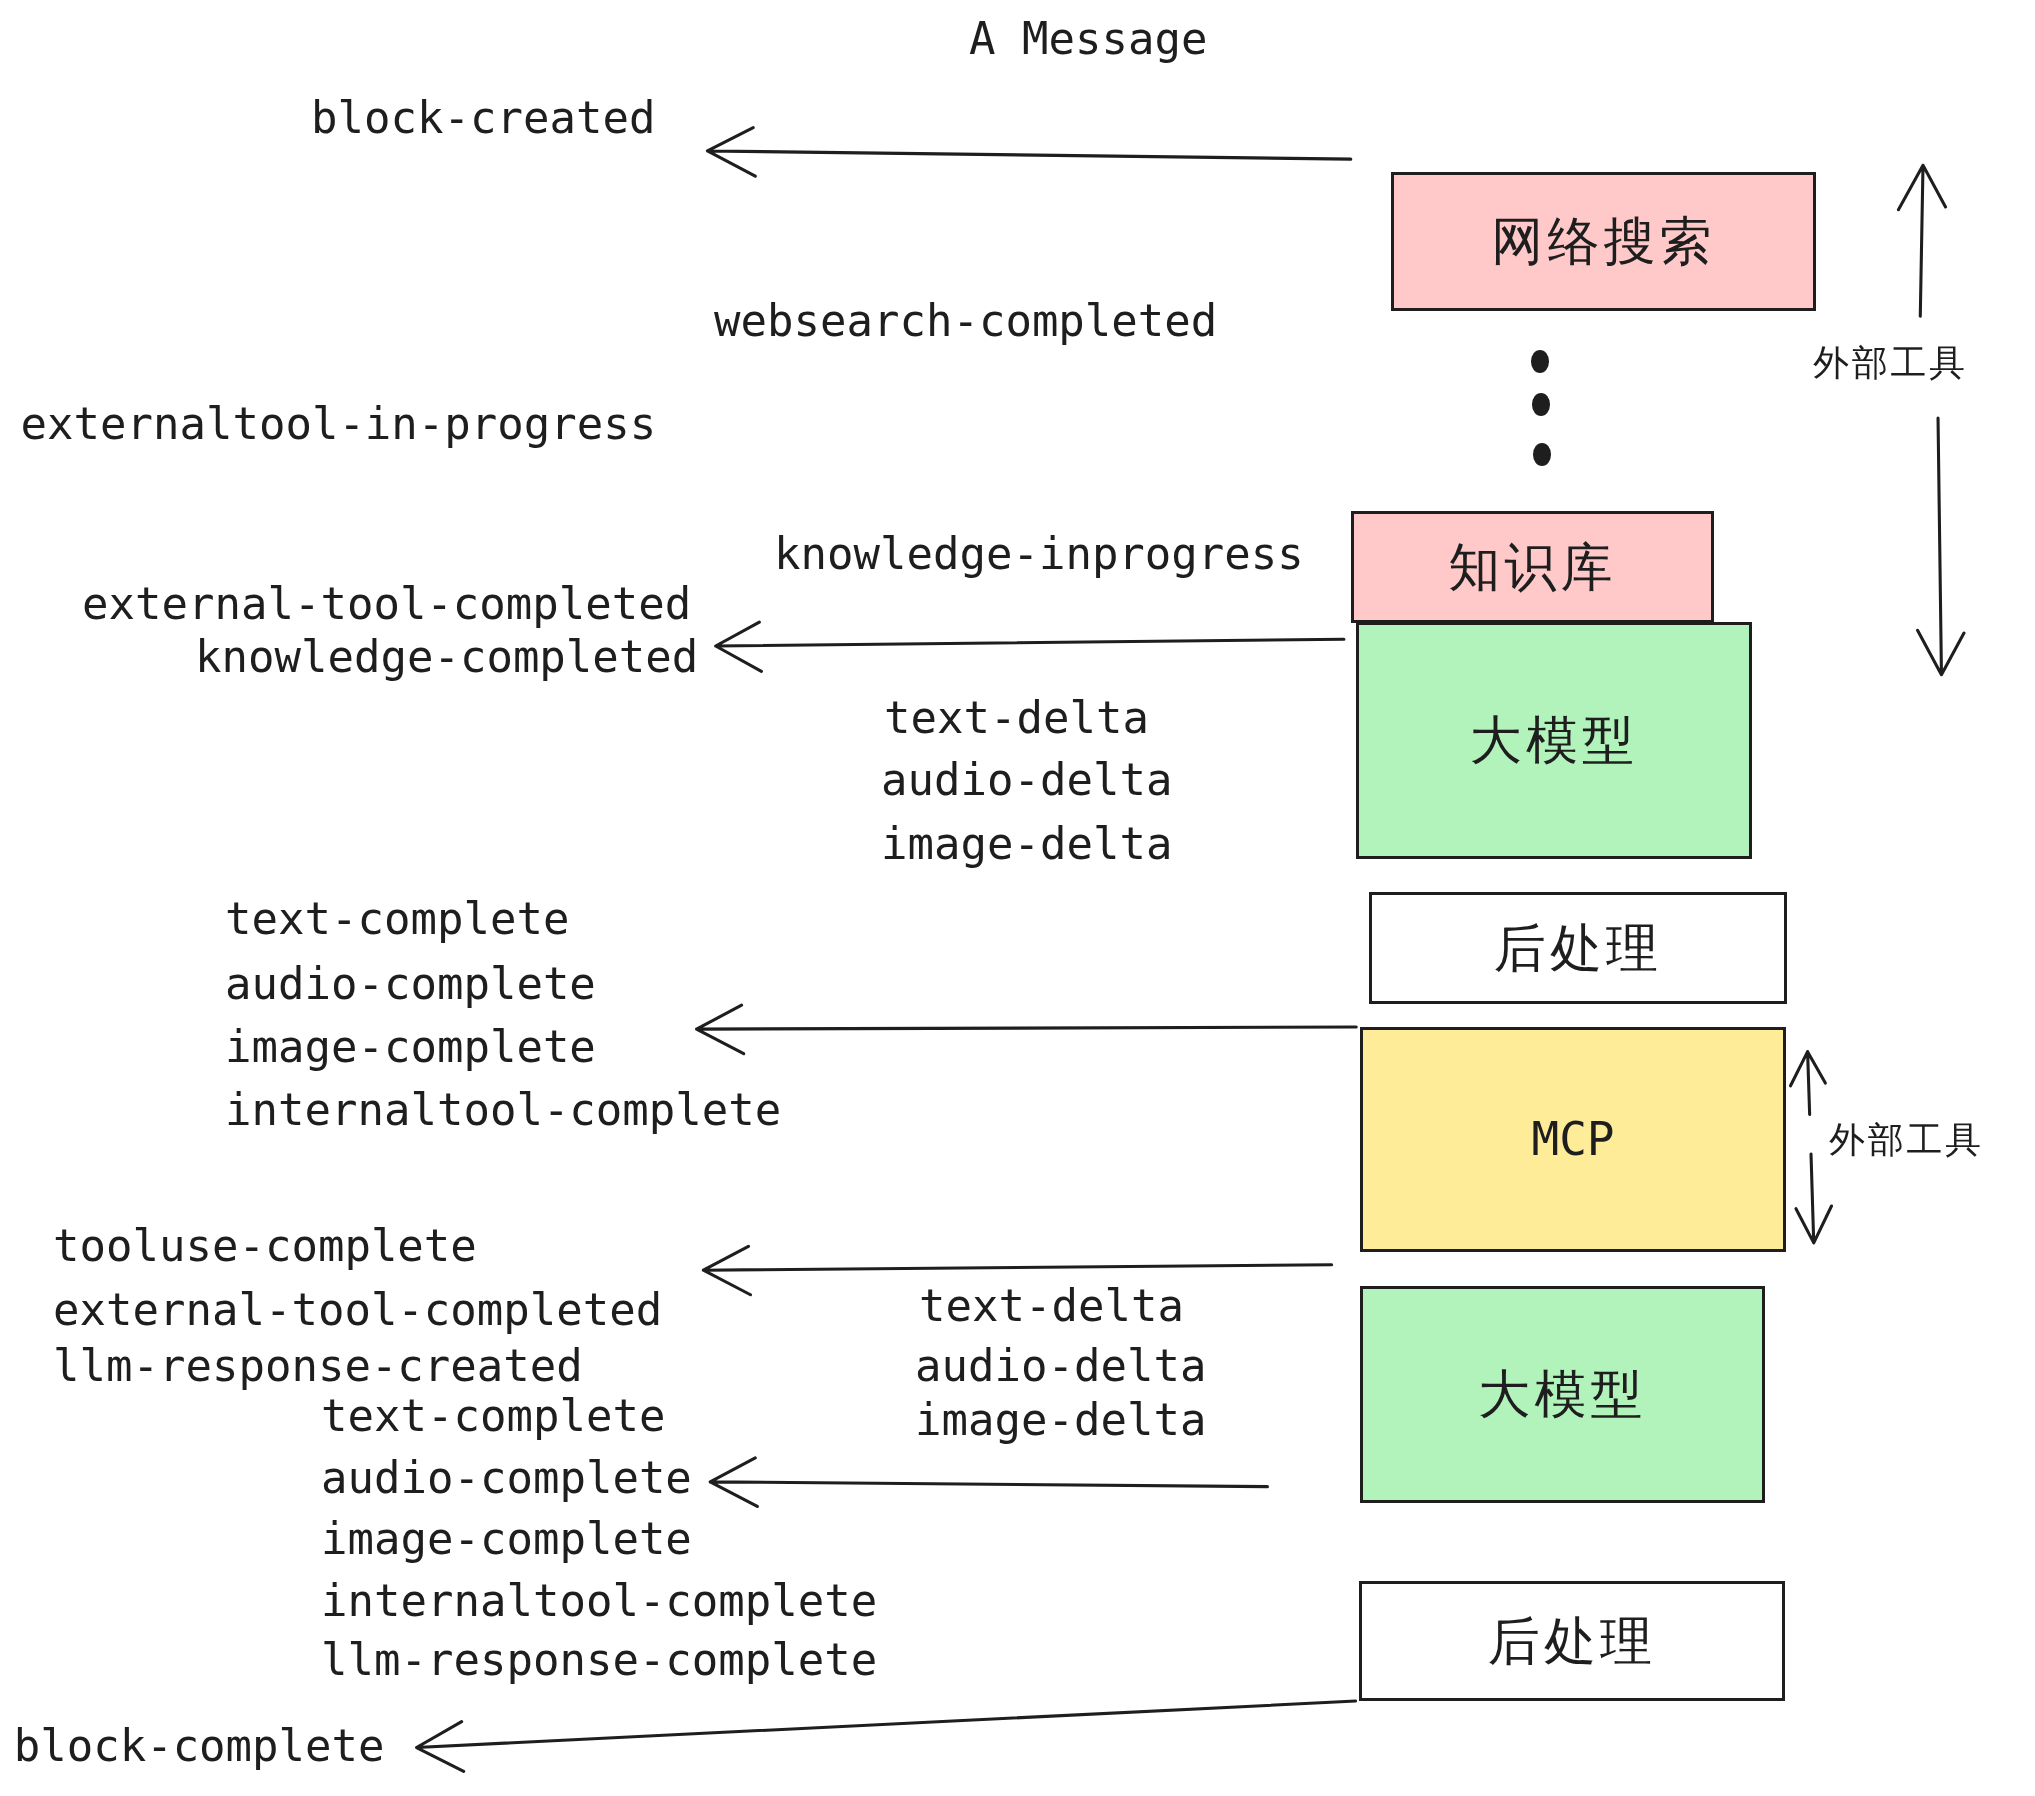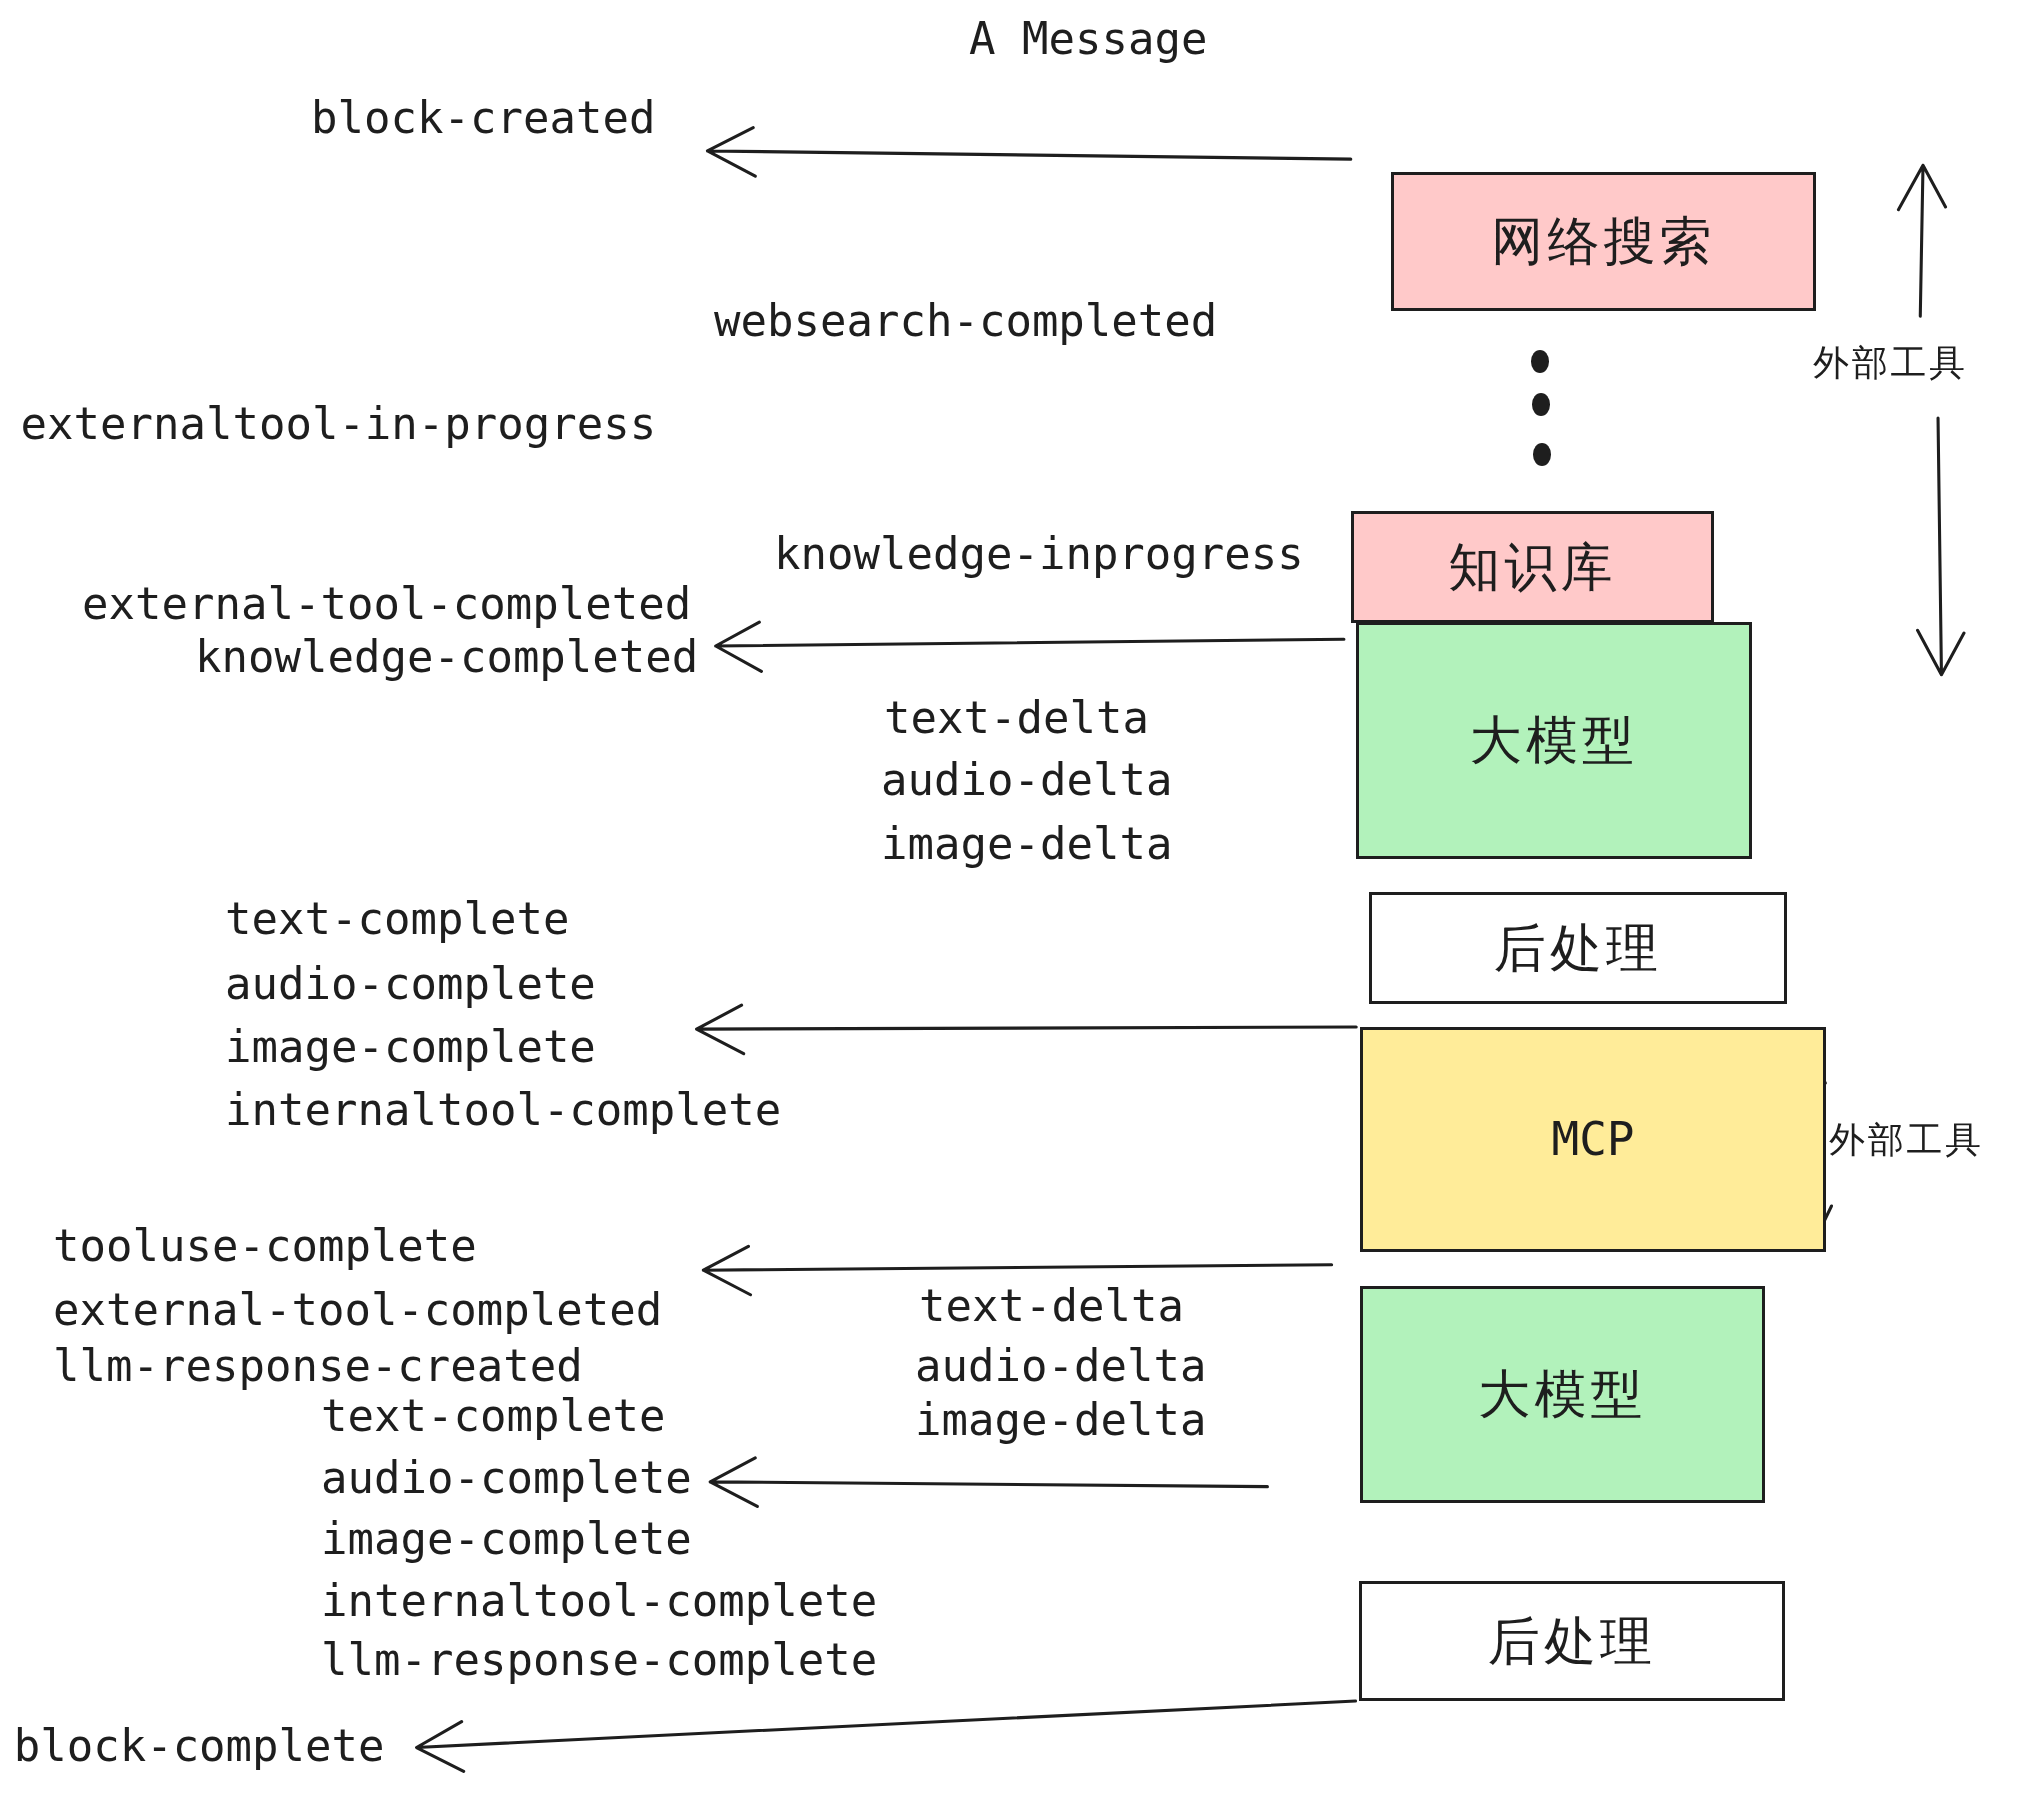--- a/index.html
+++ b/index.html
@@ -77,21 +77,21 @@
   </div>
 
   <div class="box" style="left: 1356px; top: 622px; width: 396px; height: 237px; background: rgb(178, 242, 187);">
     <span class="zh">大模型</span>
   </div>
 
   <div class="box" style="left: 1369px; top: 892px; width: 418px; height: 112px; background: rgb(255, 255, 255);">
     <span class="zh">后处理</span>
   </div>
 
-  <div class="box" style="left: 1360px; top: 1027px; width: 466px; height: 225px; background: rgb(255, 236, 153); text-align: right;">
+  <div class="box" style="left: 1360px; top: 1027px; width: 426px; height: 225px; background: rgb(255, 236, 153); text-align: right;">
     <span class="code">MCP</span>
   </div>
 
   <div class="box" style="left: 1360px; top: 1286px; width: 405px; height: 217px; background: rgb(178, 242, 187);">
     <span class="zh">大模型</span>
   </div>
 
   <div class="box" style="left: 1359px; top: 1581px; width: 426px; height: 120px; background: rgb(255, 255, 255);">
     <span class="zh">后处理</span>
   </div>

